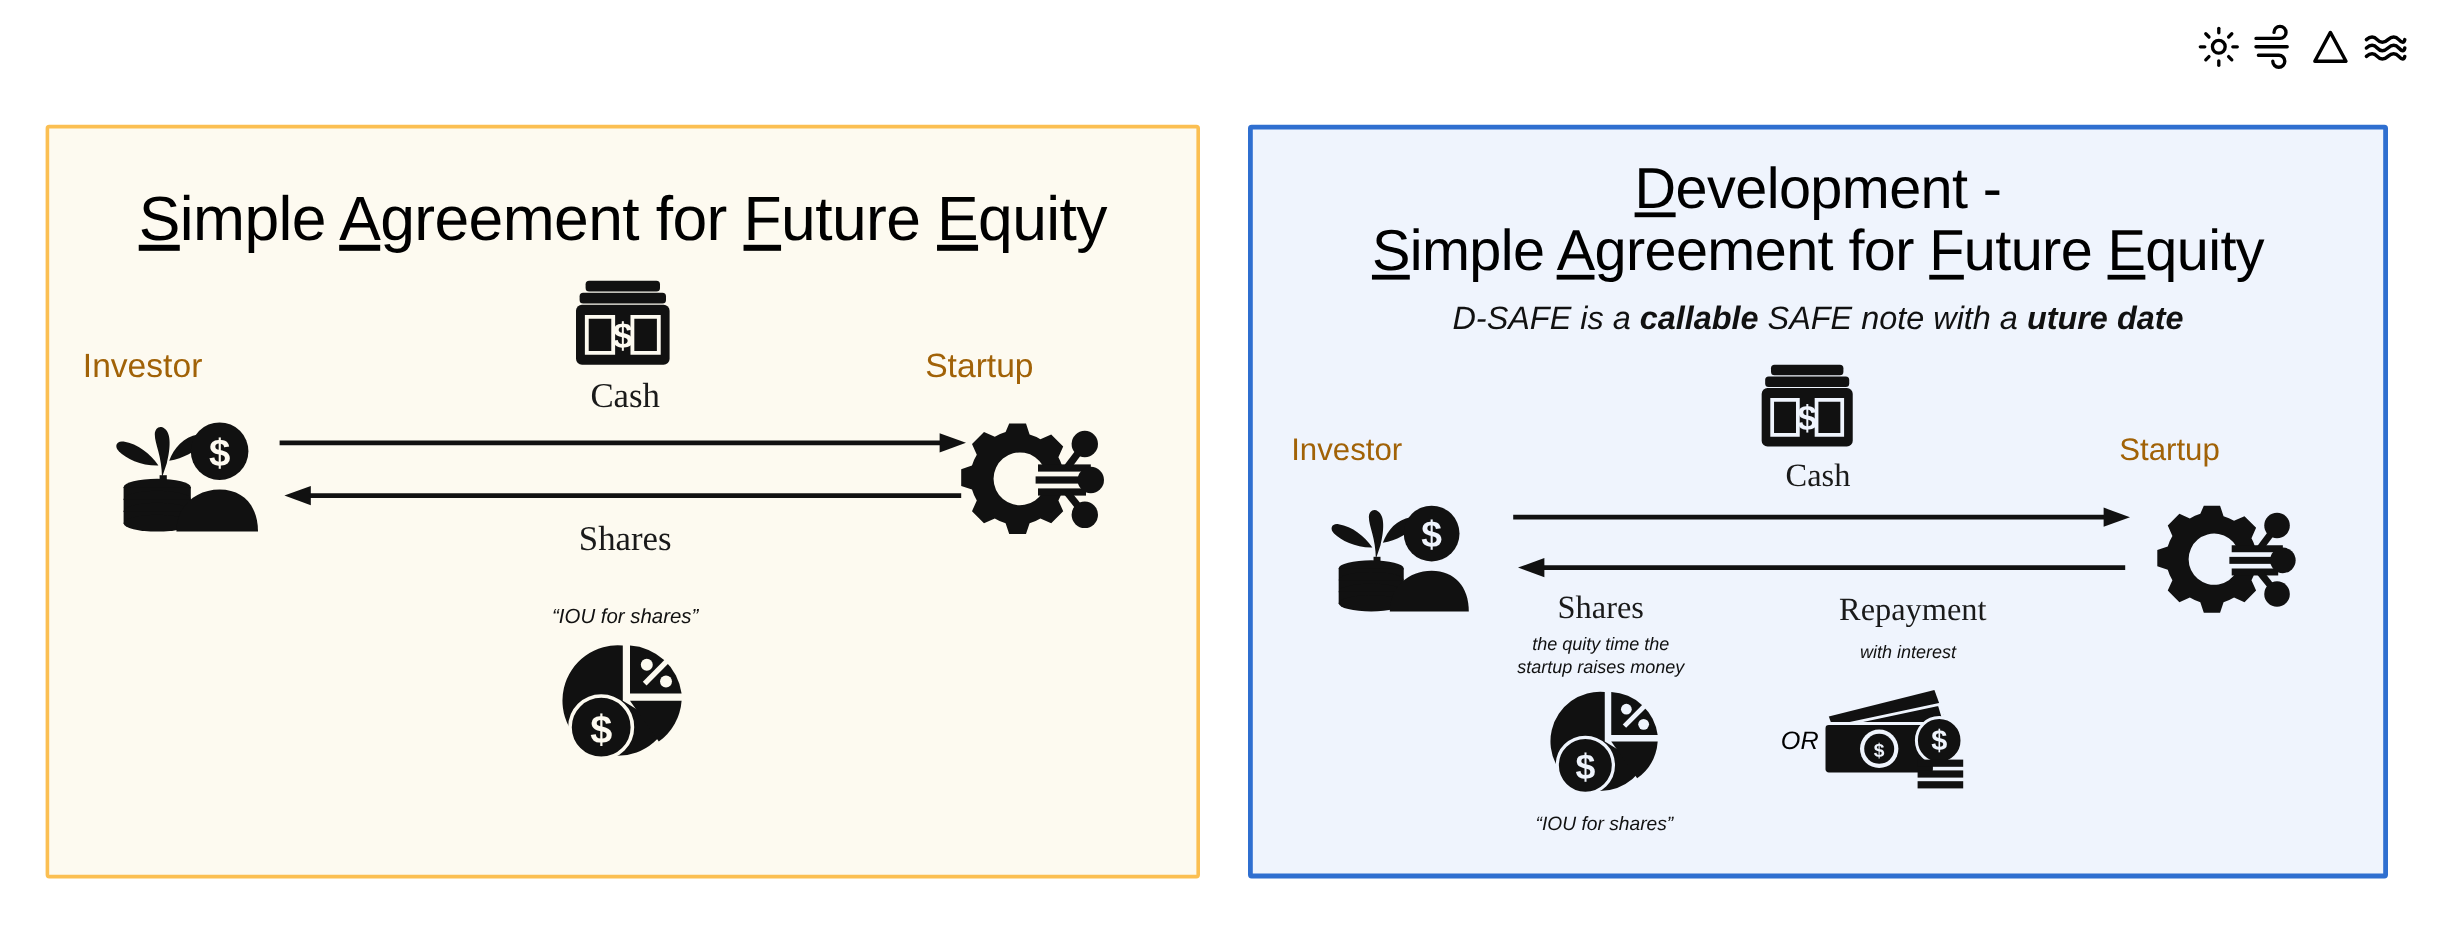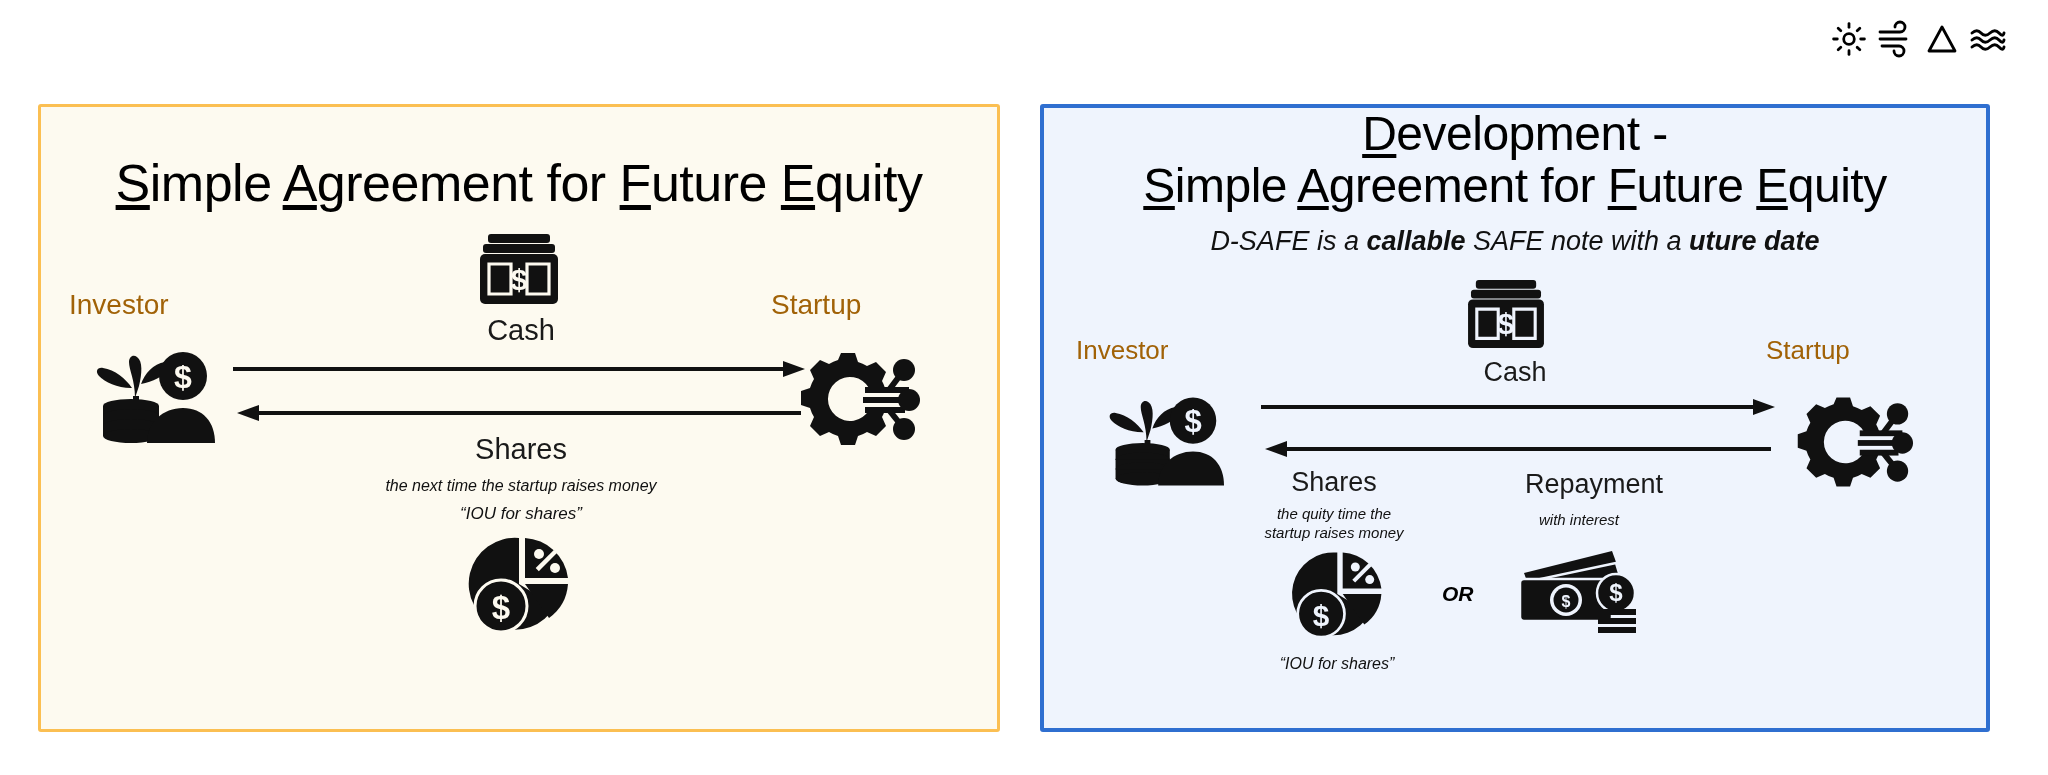--- a/index.html
+++ b/index.html
@@ -67,21 +67,21 @@
     font-style: italic;
     font-size: 27px;
     color: #111111;
     margin: 0;
     white-space: nowrap;
   }
   .panel-subtitle b { font-weight: bold; }
 
   .title-block-safe { padding-top: 48px; }
   .title-block-safe .panel-subtitle { margin-top: 16px; }
-  .title-block-dsafe { padding-top: 0; }
+  .title-block-dsafe { padding-top: 24px; }
   .title-block-dsafe .panel-subtitle { margin-top: 14px; }
 
   
   .diagram {
     position: relative;
     width: 100%;
     height: 380px;
   }
   .panel-dsafe .diagram { height: 430px; }
 
@@ -90,34 +90,36 @@
   .actor-label {
     font-size: 28px;
     color: #a16207;
     white-space: nowrap;
   }
   .mid-label {
     font-size: 29px;
     color: #1a1a1a;
     text-align: center;
     white-space: nowrap;
+    font-family: Liberation Serif, serif;
   }
   .mid-note {
     font-size: 16px;
     font-style: italic;
     color: #111111;
     text-align: center;
     line-height: 1.25;
     white-space: nowrap;
   }
   .or-label {
     font-size: 21px;
-    font-weight: bold;
+    font-weight: normal;
     font-style: italic;
     color: #000000;
+    margin-left: 42px;
   }
   .iou-note {
     font-size: 17px;
     font-style: italic;
     color: #111111;
     text-align: center;
     white-space: nowrap;
   }
   .panel-dsafe .mid-note { font-size: 15px; }
   .panel-dsafe .iou-note { font-size: 16px; }
@@ -202,21 +204,20 @@
     <div class="abs" style="left:190px; top:148px;">
       <svg width="580" height="68" viewBox="0 0 580 68">
         <line x1="2" y1="10" x2="556" y2="10" stroke="#111" stroke-width="4"></line>
         <polygon points="552,2 574,10 552,18" fill="#111"></polygon>
         <line x1="24" y1="54" x2="570" y2="54" stroke="#111" stroke-width="4"></line>
         <polygon points="28,46 6,54 28,62" fill="#111"></polygon>
       </svg>
     </div>
 
     <div class="abs mid-label" style="left:0; top:222px; width:960px;">Shares</div>
-    <div class="abs mid-note" style="left:0; top:265px; width:960px;">the next time the startup raises money</div>
     <div class="abs iou-note" style="left:0; top:293px; width:960px;">“IOU for shares”</div>
 
     <div class="abs" style="left:430px; top:323px;">
       <svg width="102" height="100" viewBox="0 0 102 100">
         <path d="M48 50 L48 4 A46 46 0 1 0 84 72 Z" fill="#111"></path>
         <path d="M54 4 A46 46 0 0 1 97 44 L54 44 Z" fill="#111"></path>
         <path d="M54 50 L97 50 A46 46 0 0 1 78 84 Z" fill="#111"></path>
         <g fill="#FDFAF0">
           <circle cx="68" cy="20" r="5"></circle>
           <circle cx="84" cy="34" r="5"></circle>
@@ -305,21 +306,21 @@
         <line x1="24" y1="52" x2="512" y2="52" stroke="#111" stroke-width="4"></line>
         <polygon points="28,44 6,52 28,60" fill="#111"></polygon>
       </svg>
     </div>
 
     <div class="abs mid-label" style="left:180px; top:210px; width:220px;">Shares</div>
     <div class="abs mid-note" style="left:180px; top:248px; width:220px;">the quity time the</div>
     <div class="abs mid-note" style="left:180px; top:267px; width:220px;">startup raises money</div>
 
     <div class="abs mid-label" style="left:420px; top:212px; width:260px;">Repayment</div>
-    <div class="abs mid-note" style="left:405px; top:254px; width:260px;">with interest</div>
+    <div class="abs mid-note" style="left:416px; top:254px; width:260px;">with interest</div>
 
     <div class="abs" style="left:250px; top:292px;">
       <svg width="92" height="90" viewBox="0 0 102 100">
         <path d="M48 50 L48 4 A46 46 0 1 0 84 72 Z" fill="#111"></path>
         <path d="M54 4 A46 46 0 0 1 97 44 L54 44 Z" fill="#111"></path>
         <path d="M54 50 L97 50 A46 46 0 0 1 78 84 Z" fill="#111"></path>
         <g fill="#EFF4FD">
           <circle cx="68" cy="20" r="5"></circle>
           <circle cx="84" cy="34" r="5"></circle>
           <rect x="63" y="24" width="26" height="4.4" transform="rotate(-45 76 27)"></rect>

